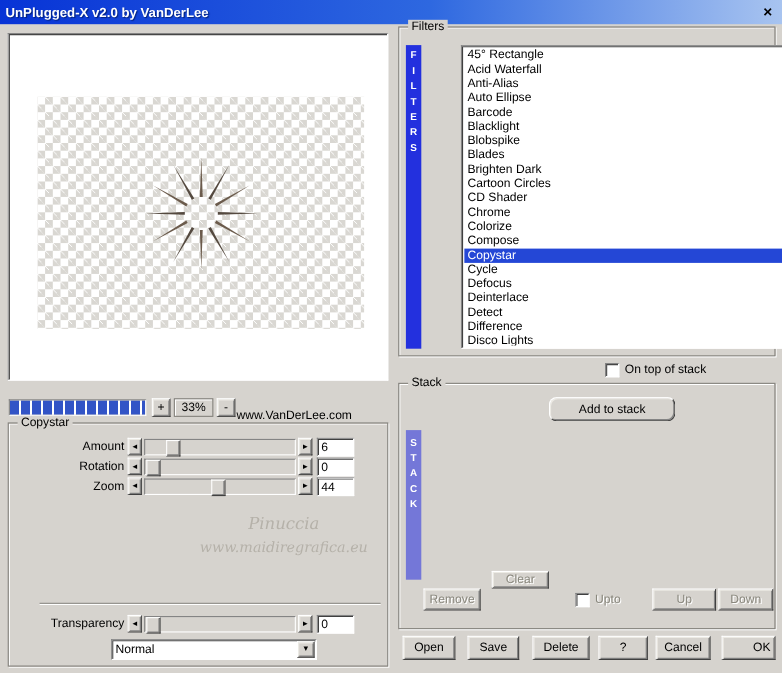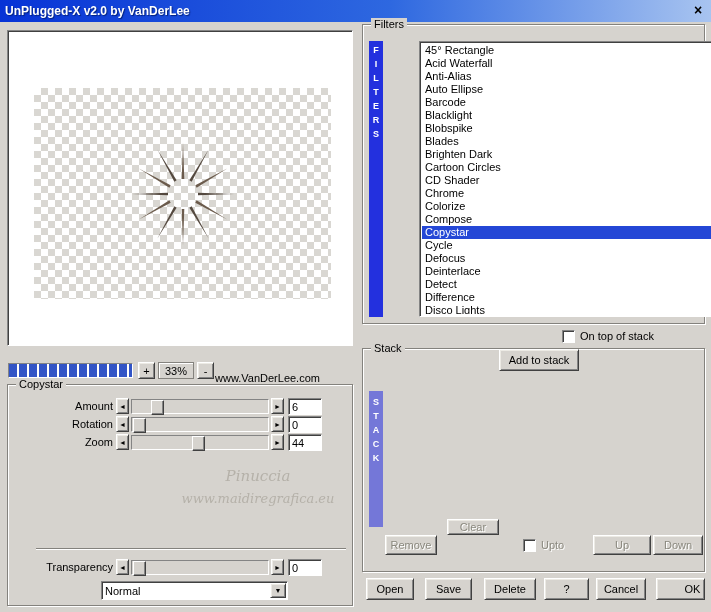--- a/index.html
+++ b/index.html
@@ -192,28 +192,28 @@
           <div class="li">Disco Lights</div>
         </div>
       <div class="sb">
         <div class="b3d sb-btn" style="top:0;">▲</div>
         <div class="sb-thumb"></div>
         <div class="b3d sb-btn" style="bottom:0;">▼</div>
       </div>
     </div>
   </div>
 
-  <div class="abs cbrow" style="left:518px;top:329px;height:14px;padding-left:44px;">
+  <div class="abs cbrow" style="left:506px;top:329px;height:14px;padding-left:44px;">
     <span class="cb"></span>
     <span>On top of stack</span>
   </div>
 
   <div class="abs group" style="left:362px;top:348px;width:343px;height:224px;">
     <span class="group-label">Stack</span>
-    <div class="abs b3d" style="left:136px;top:0;width:80px;height:22px;">Add to stack</div>
+    <div class="abs b3d" style="left:136px;top:12px;width:115px;height:22px;border-radius:7px;">Add to stack</div>
     <div class="abs vlabel" style="left:6px;top:42px;width:14px;height:136px;background:#7477D8;padding-top:6px;">STACK</div>
     <div class="abs" style="left:20px;top:42px;width:317px;height:136px;"></div>
 
     <div class="abs b3d dis" style="left:22px;top:186px;width:52px;height:20px;">Remove</div>
     <div class="abs b3d dis" style="left:84px;top:170px;width:52px;height:16px;">Clear</div>
     <div class="abs cbrow" style="left:160px;top:189px;height:14px;">
       <span class="cb"></span>
       <span class="dis">Upto</span>
     </div>
     <div class="abs b3d dis" style="left:230px;top:186px;width:58px;height:20px;">Up</div>

